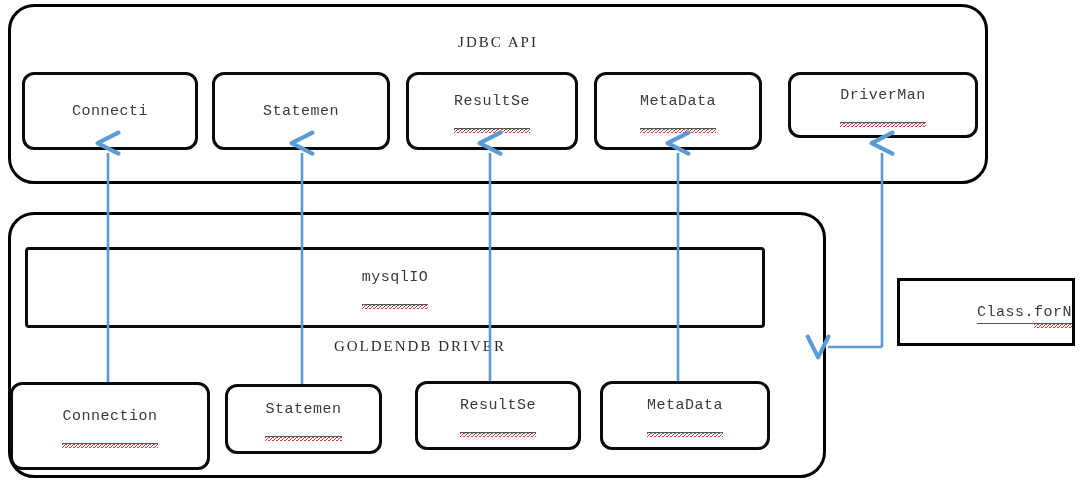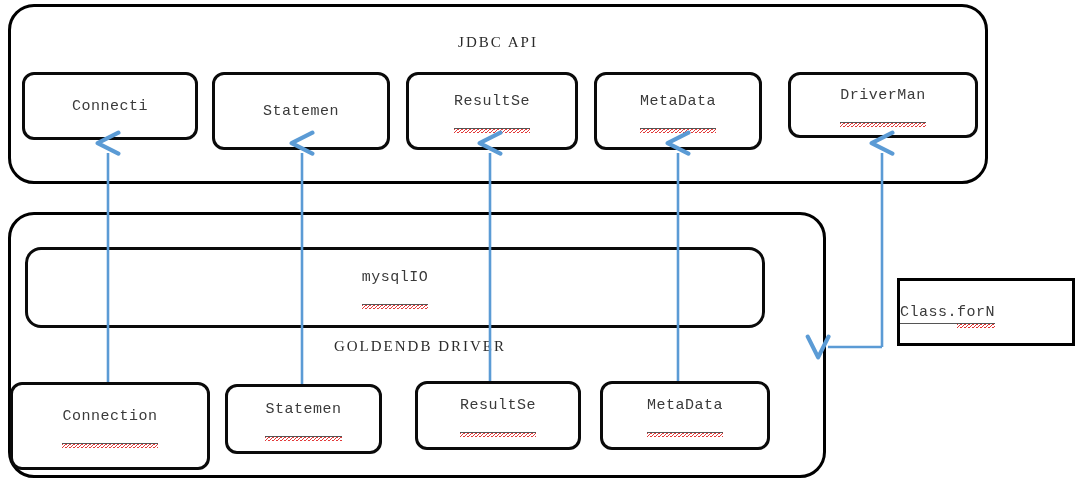--- a/index.html
+++ b/index.html
@@ -32,33 +32,33 @@
     position: absolute;
     box-sizing: border-box;
     border: 3px solid #0a0a0a;
     border-radius: 12px;
     background: #ffffff;
     display: flex;
     align-items: center;
     justify-content: center;
   }
   .node.wide {
-    border-radius: 16px;
+    border-radius: 4px;
   }
 
   
   .rect-box {
     position: absolute;
     box-sizing: border-box;
     border: 3px solid #000000;
     border-radius: 0;
     background: #ffffff;
     display: flex;
     align-items: center;
-    justify-content: flex-start;
+    justify-content: flex-end;
   }
 
   
   .label {
     font-family: "Liberation Mono", "DejaVu Sans Mono", monospace;
     font-size: 15px;
     letter-spacing: 0.5px;
     color: #3a3a3a;
     white-space: nowrap;
     line-height: 1;
@@ -134,21 +134,21 @@
 <body>
 
 <div id="canvas">
 
   <div class="panel" style="left:8px; top:4px; width:980px; height:180px;"></div>
 
   <div class="free-text" style="left:398px; top:27px; width:200px; height:30px;">
     <span class="label serif">JDBC API</span>
   </div>
 
-  <div class="node" style="left:22px; top:72px; width:176px; height:68px;">
+  <div class="node" style="left:22px; top:72px; width:176px; height:78px;">
     <span class="label">Connecti</span>
   </div>
 
   <div class="node" style="left:212px; top:72px; width:178px; height:78px;">
     <span class="label">Statemen</span>
   </div>
 
   <div class="node" style="left:406px; top:72px; width:172px; height:78px;">
     <span class="label spell">ResultSe</span>
   </div>

